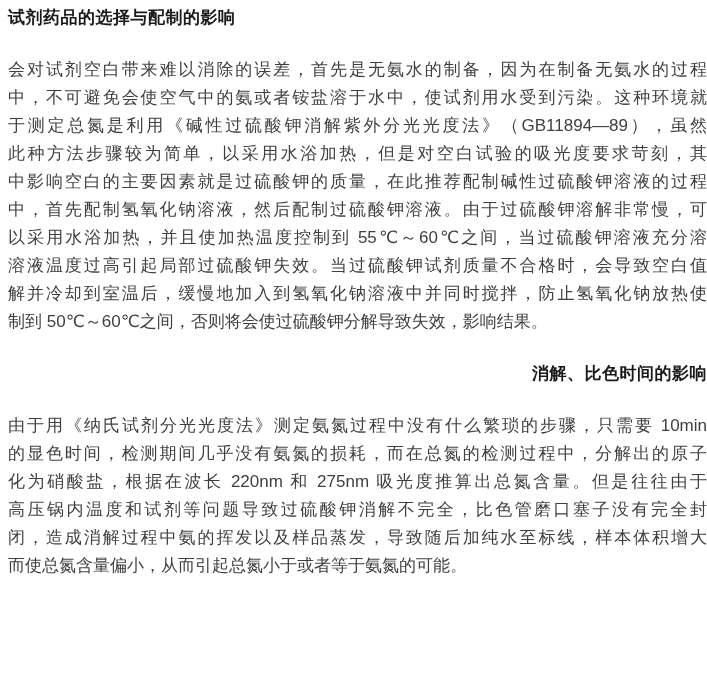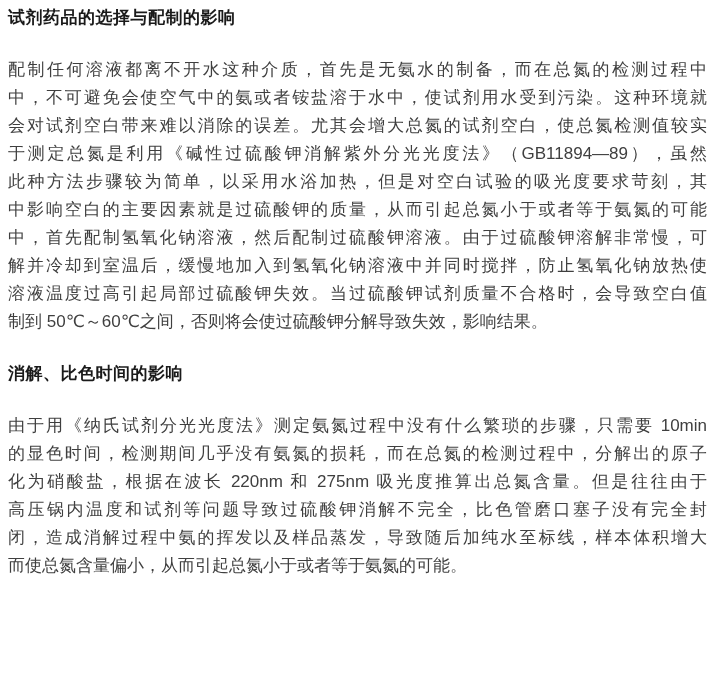--- a/index.html
+++ b/index.html
@@ -22,20 +22,21 @@
   .section-heading {
     margin: 0;
     font-size: 17px;
     line-height: 24px;
     font-weight: bold;
     color: #1a1a1a;
     letter-spacing: 0.5px;
   }
   .section + .section .section-heading {
     margin-top: 26px;
+    text-align: right;
   }
   .para {
     margin-top: 26px;
     font-size: 17px;
   }
   .line {
     line-height: 28px;
     text-align: justify;
     text-align-last: justify;
     text-justify: inter-character;
@@ -45,29 +46,29 @@
     text-align-last: left;
   }
 </style>
 </head>
 <body>
 
 <main class="doc">
   <section class="section">
     <h2 class="section-heading">试剂药品的选择与配制的影响</h2>
     <div class="para">
-        <div class="line">配制任何溶液都离不开水这种介质，首先是无氨水的制备，而在总氮的检测过程中</div>
+        <div class="line">会对试剂空白带来难以消除的误差，首先是无氨水的制备，因为在制备无氨水的过程</div>
         <div class="line">中，不可避免会使空气中的氨或者铵盐溶于水中，使试剂用水受到污染。这种环境就</div>
-        <div class="line">会对试剂空白带来难以消除的误差。尤其会增大总氮的试剂空白，使总氮检测值较实</div>
         <div class="line">于测定总氮是利用《碱性过硫酸钾消解紫外分光光度法》（GB11894—89），虽然</div>
         <div class="line">此种方法步骤较为简单，以采用水浴加热，但是对空白试验的吸光度要求苛刻，其</div>
-        <div class="line">中影响空白的主要因素就是过硫酸钾的质量，从而引起总氮小于或者等于氨氮的可能</div>
+        <div class="line">中影响空白的主要因素就是过硫酸钾的质量，在此推荐配制碱性过硫酸钾溶液的过程</div>
         <div class="line">中，首先配制氢氧化钠溶液，然后配制过硫酸钾溶液。由于过硫酸钾溶解非常慢，可</div>
+        <div class="line">以采用水浴加热，并且使加热温度控制到 55℃～60℃之间，当过硫酸钾溶液充分溶</div>
+        <div class="line">溶液温度过高引起局部过硫酸钾失效。当过硫酸钾试剂质量不合格时，会导致空白值</div>
         <div class="line">解并冷却到室温后，缓慢地加入到氢氧化钠溶液中并同时搅拌，防止氢氧化钠放热使</div>
-        <div class="line">溶液温度过高引起局部过硫酸钾失效。当过硫酸钾试剂质量不合格时，会导致空白值</div>
         <div class="line last">制到 50℃～60℃之间，否则将会使过硫酸钾分解导致失效，影响结果。</div>
       </div>
   </section>
 
   <section class="section">
     <h2 class="section-heading">消解、比色时间的影响</h2>
     <div class="para">
         <div class="line">由于用《纳氏试剂分光光度法》测定氨氮过程中没有什么繁琐的步骤，只需要 10min</div>
         <div class="line">的显色时间，检测期间几乎没有氨氮的损耗，而在总氮的检测过程中，分解出的原子</div>
         <div class="line">化为硝酸盐，根据在波长 220nm 和 275nm 吸光度推算出总氮含量。但是往往由于</div>

